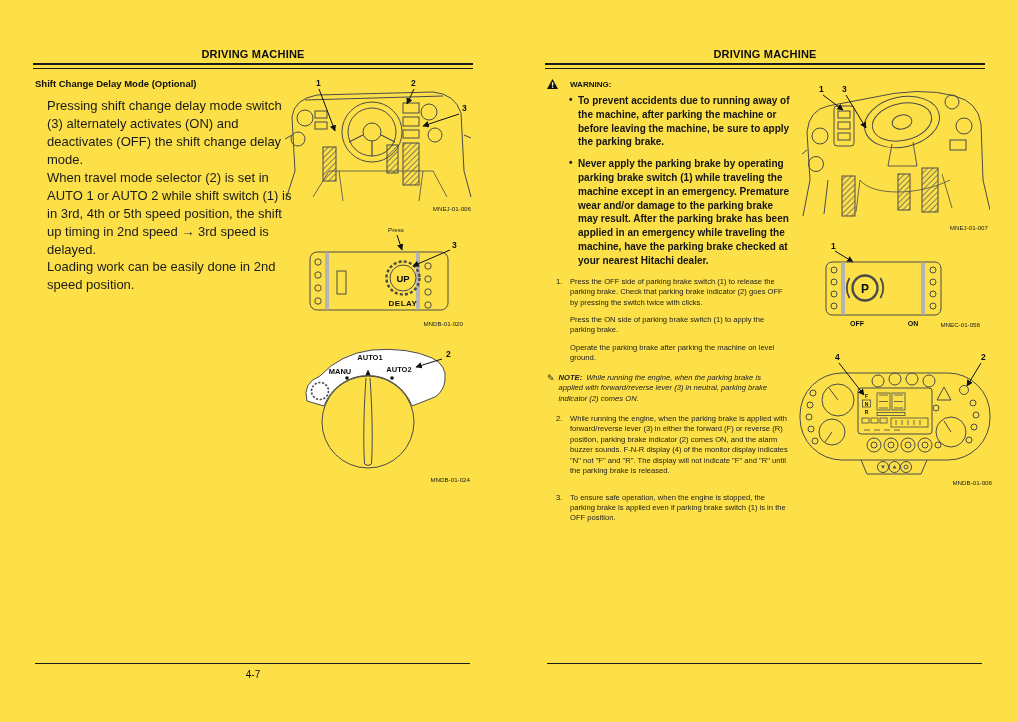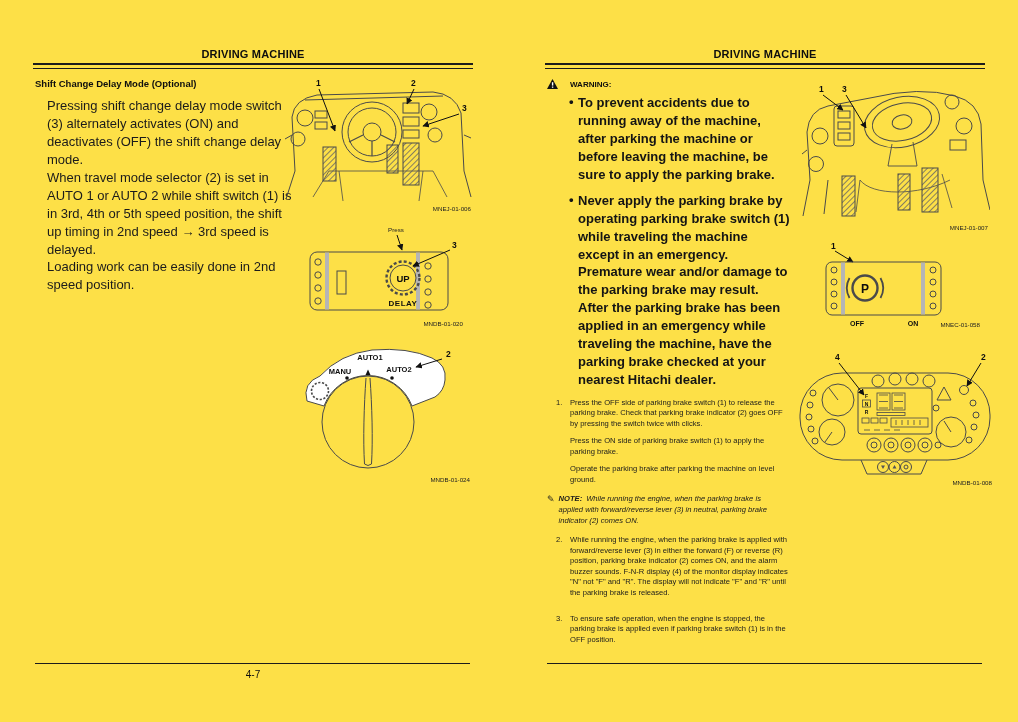--- a/index.html
+++ b/index.html
@@ -5,21 +5,21 @@
   html,body{margin:0;padding:0;background:#fff;}
   .screen{position:relative;width:1018px;height:722px;background:#fde047;overflow:hidden;
           font-family:"Liberation Sans",sans-serif;color:#1b1b1b;}
   .page{position:absolute;top:48px;height:655px;}
   .hdr{text-align:center;font-weight:bold;font-size:11px;letter-spacing:.2px;color:#0e0e0e;}
   .hdr-rule{margin-top:3px;height:3px;border-top:2.2px solid #1c1c1c;border-bottom:1px solid #1c1c1c;}
   .sec-title{font-size:9.5px;font-weight:bold;margin:9px 0 0 2px;color:#0e0e0e;}
   .body-col{width:252px;font-size:13px;line-height:1.38;margin:8px 0 0 14px;}
   .body-col p{margin:0;}
   .warn-head{display:flex;align-items:center;gap:12px;font-weight:bold;font-size:8px;margin:10px 0 5px 2px;color:#0e0e0e;}
-  .warn-bullets{width:222px;margin-left:24px;font-weight:bold;font-size:13px;line-height:1.38;color:#141414;}
+  .warn-bullets{width:222px;margin-left:24px;font-weight:bold;font-size:10px;line-height:1.38;color:#141414;}
   .bullet{position:relative;padding-left:9px;margin-bottom:8px;}
   .bullet::before{content:"•";position:absolute;left:0;top:-1px;}
   .bullet p{margin:0;}
   .step{display:flex;gap:5px;font-size:7.6px;line-height:1.38;margin:9px 0 0 11px;width:232px;}
   .step .num{flex:none;width:9px;}
   .step .paras{flex:1;}
   .step .paras p{margin:0 0 7px 0;}
   .note{display:flex;gap:4px;font-size:7.6px;line-height:1.4;margin:2px 0 0 2px;width:238px;font-style:italic;}
   .note .pencil{flex:none;font-style:normal;font-size:9px;line-height:1;margin-top:1px;}
   .note p{margin:0;}

